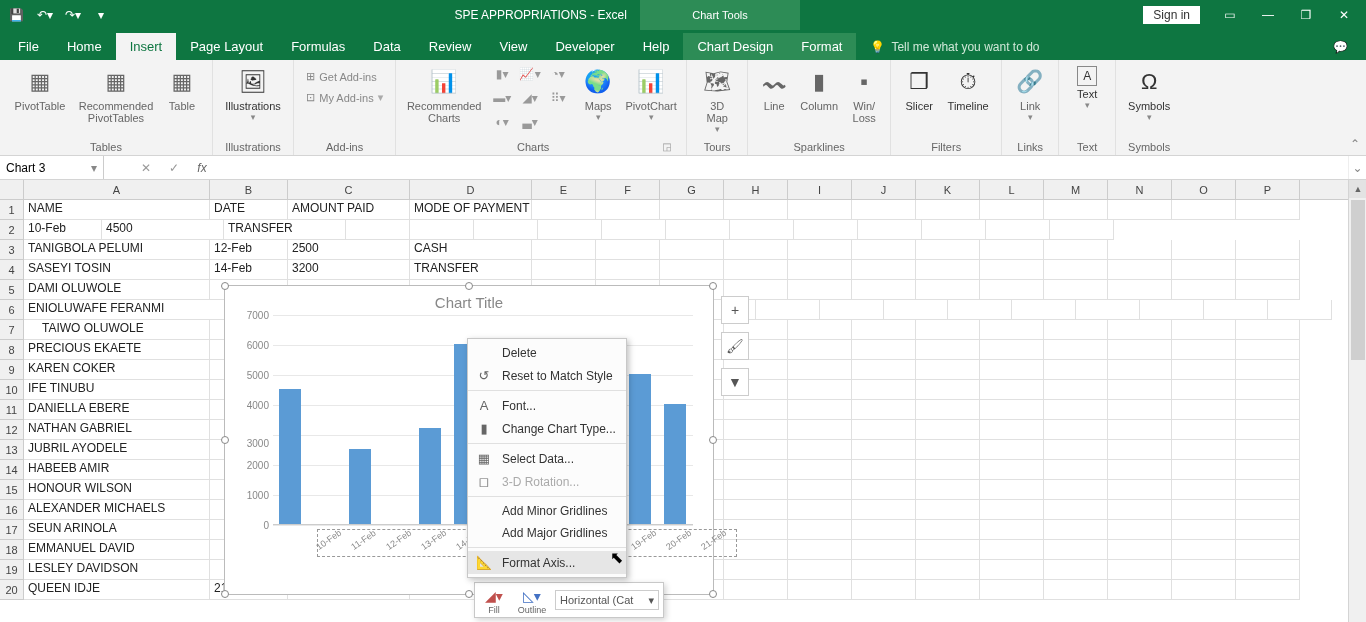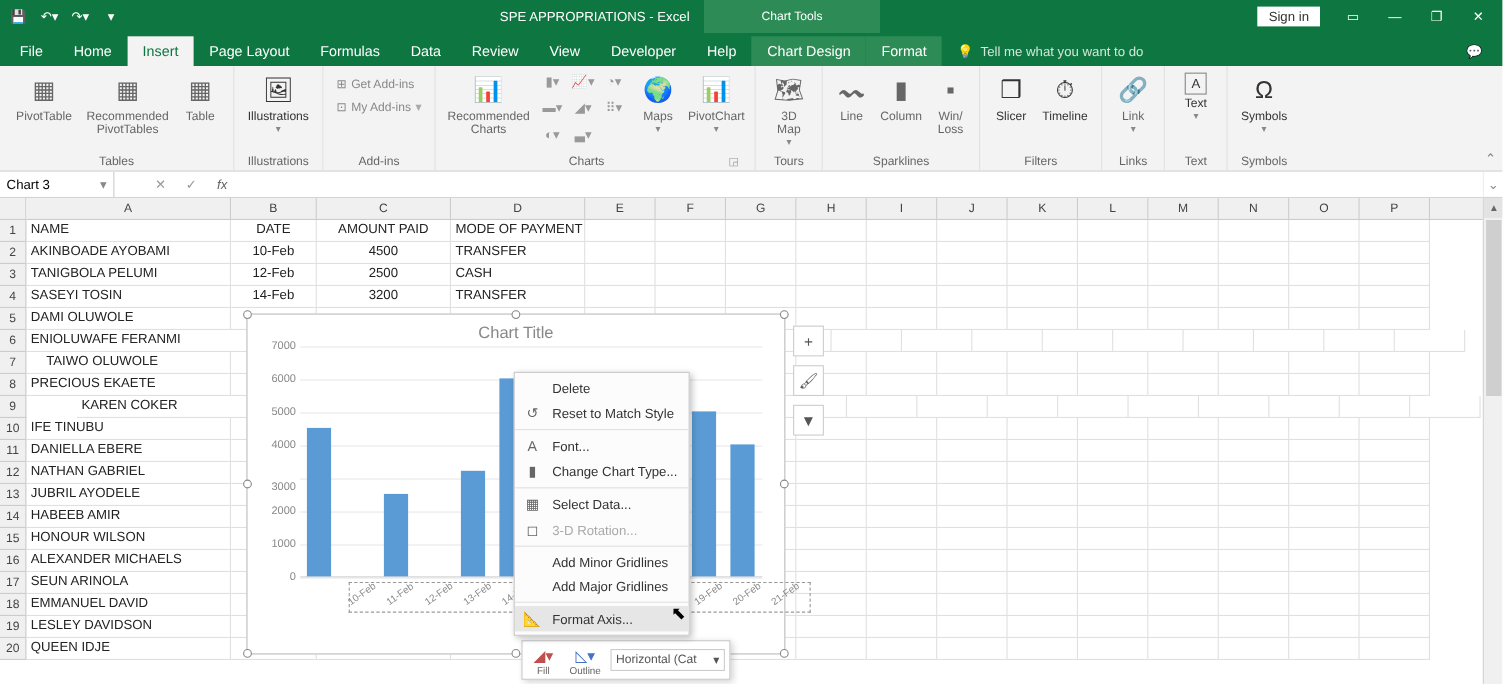--- a/index.html
+++ b/index.html
@@ -52,21 +52,21 @@
 
 .grid-wrap { position: relative; height: 442px; overflow: hidden; }
 .grid-corner { position: absolute; top: 0; left: 0; width: 24px; height: 20px; background: #f0f0f0; border-right: 1px solid #ccc; border-bottom: 1px solid #ccc; }
 .col-headers { position: absolute; top: 0; left: 24px; right: 18px; height: 20px; display: flex; background: #f0f0f0; border-bottom: 1px solid #ccc; }
 .col-headers div { border-right: 1px solid #ccc; text-align: center; font-size: 11px; color: #444; line-height: 20px; }
 .row-headers { position: absolute; top: 20px; left: 0; width: 24px; }
 .row-headers div { height: 20px; border-bottom: 1px solid #ccc; border-right: 1px solid #ccc; text-align: center; font-size: 11px; color: #444; line-height: 20px; background: #f0f0f0; }
 .cells { position: absolute; top: 20px; left: 24px; right: 18px; }
 .row { display: flex; height: 20px; }
 .cell { border-right: 1px solid #e0e0e0; border-bottom: 1px solid #e0e0e0; padding: 1px 4px; font-size: 12px; color: #222; overflow: hidden; white-space: nowrap; }
-.cell.right { text-align: center; }
+.cell.right { text-align: left; }
 .vscroll { position: absolute; right: 0; top: 0; width: 18px; height: 100%; background: #f0f0f0; border-left: 1px solid #d4d4d4; }
 .vscroll-btn { width: 18px; height: 18px; background: #e3e3e3; display: flex; align-items: center; justify-content: center; color: #666; font-size: 9px; }
 .vscroll-thumb { position: absolute; top: 20px; left: 2px; width: 14px; height: 160px; background: #cfcfcf; }
 
 
 .chart-container { position: absolute; left: 224px; top: 305px; width: 490px; height: 310px; background: #fff; border: 1px solid #bbb; }
 .handle { position: absolute; width: 8px; height: 8px; background: #fff; border: 1px solid #888; border-radius: 50%; }
 .handle.tl { left: -4px; top: -4px; } .handle.tm { left: 50%; top: -4px; transform: translateX(-50%);} .handle.tr { right: -4px; top: -4px; }
 .handle.ml { left: -4px; top: 50%; transform: translateY(-50%);} .handle.mr { right: -4px; top: 50%; transform: translateY(-50%);}
 .handle.bl { left: -4px; bottom: -4px; } .handle.bm { left: 50%; bottom: -4px; transform: translateX(-50%);} .handle.br { right: -4px; bottom: -4px; }
@@ -361,21 +361,20 @@
         <div class="cell" style="width: 64px;"></div>
         <div class="cell" style="width: 64px;"></div>
         <div class="cell" style="width: 64px;"></div>
         <div class="cell" style="width: 64px;"></div>
         <div class="cell" style="width: 64px;"></div>
         <div class="cell" style="width: 64px;"></div>
         <div class="cell" style="width: 64px;"></div>
         <div class="cell" style="width: 64px;"></div>
       </div>
       <div class="row">
-        <div class="cell" style="width: 186px;">AKINBOADE AYOBAMI</div>
         <div class="cell right" style="width: 78px;">10-Feb</div>
         <div class="cell right" style="width: 122px;">4500</div>
         <div class="cell" style="width: 122px;">TRANSFER</div>
         <div class="cell" style="width: 64px;"></div>
         <div class="cell" style="width: 64px;"></div>
         <div class="cell" style="width: 64px;"></div>
         <div class="cell" style="width: 64px;"></div>
         <div class="cell" style="width: 64px;"></div>
         <div class="cell" style="width: 64px;"></div>
         <div class="cell" style="width: 64px;"></div>
@@ -487,21 +486,21 @@
         <div class="cell" style="width: 64px;"></div>
         <div class="cell" style="width: 64px;"></div>
         <div class="cell" style="width: 64px;"></div>
         <div class="cell" style="width: 64px;"></div>
         <div class="cell" style="width: 64px;"></div>
         <div class="cell" style="width: 64px;"></div>
         <div class="cell" style="width: 64px;"></div>
         <div class="cell" style="width: 64px;"></div>
       </div>
       <div class="row">
-        <div class="cell" style="width: 186px; margin-left: 46px;">KAREN COKER</div>
+        <div class="cell" style="width: 186px;">KAREN COKER</div>
         <div class="cell right" style="width: 78px;"></div>
         <div class="cell right" style="width: 122px;"></div>
         <div class="cell" style="width: 122px;"></div>
         <div class="cell" style="width: 64px;"></div>
         <div class="cell" style="width: 64px;"></div>
         <div class="cell" style="width: 64px;"></div>
         <div class="cell" style="width: 64px;"></div>
         <div class="cell" style="width: 64px;"></div>
         <div class="cell" style="width: 64px;"></div>
         <div class="cell" style="width: 64px;"></div>

